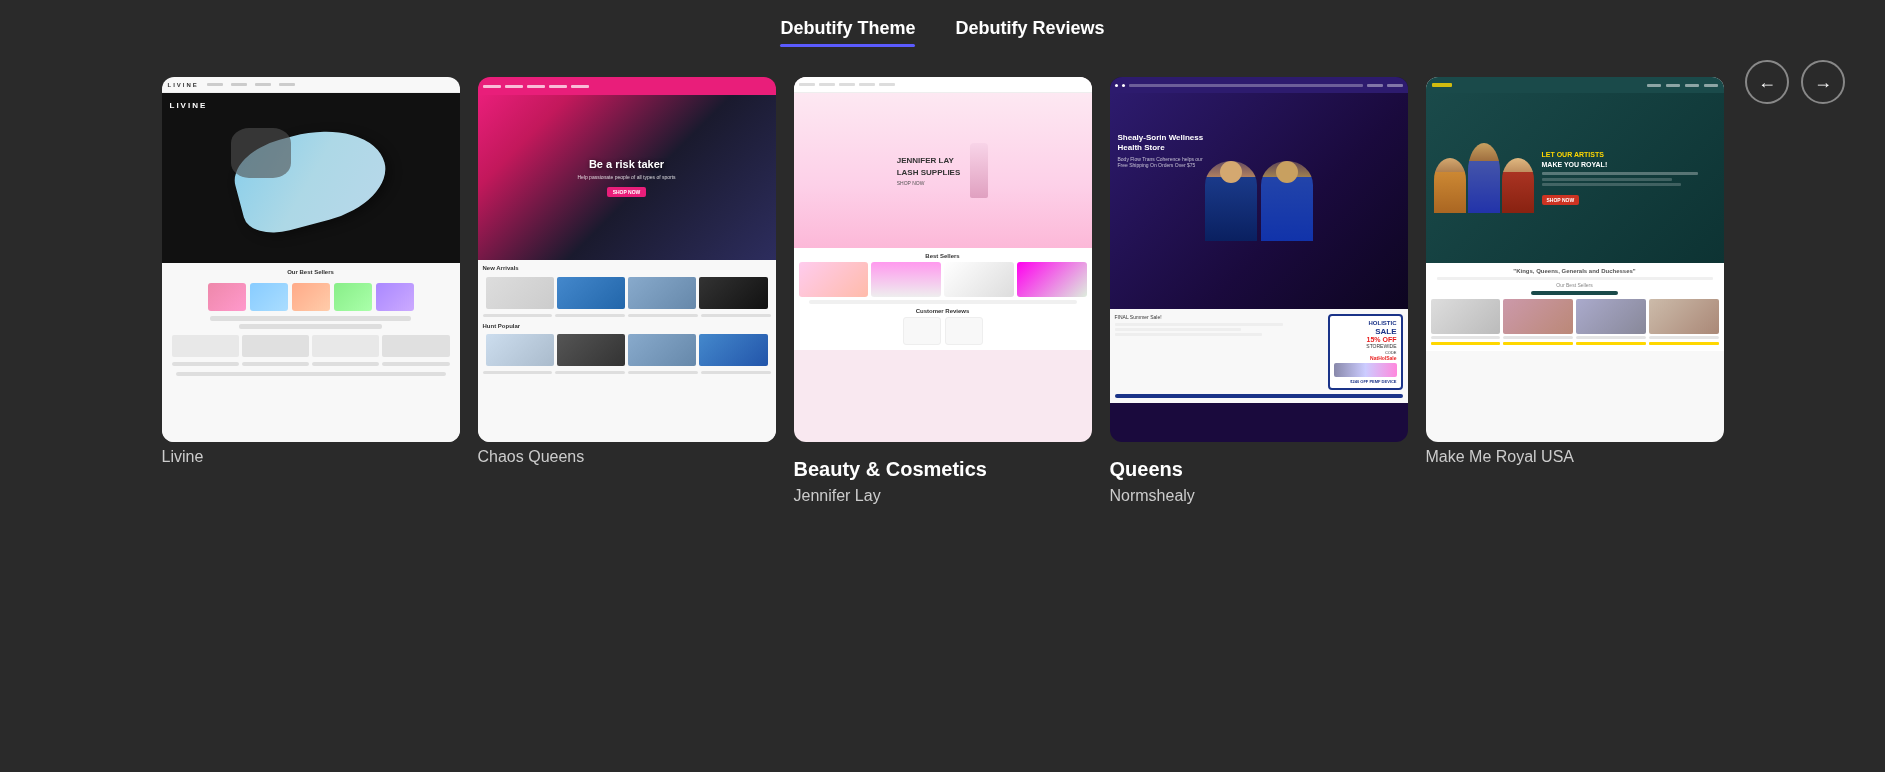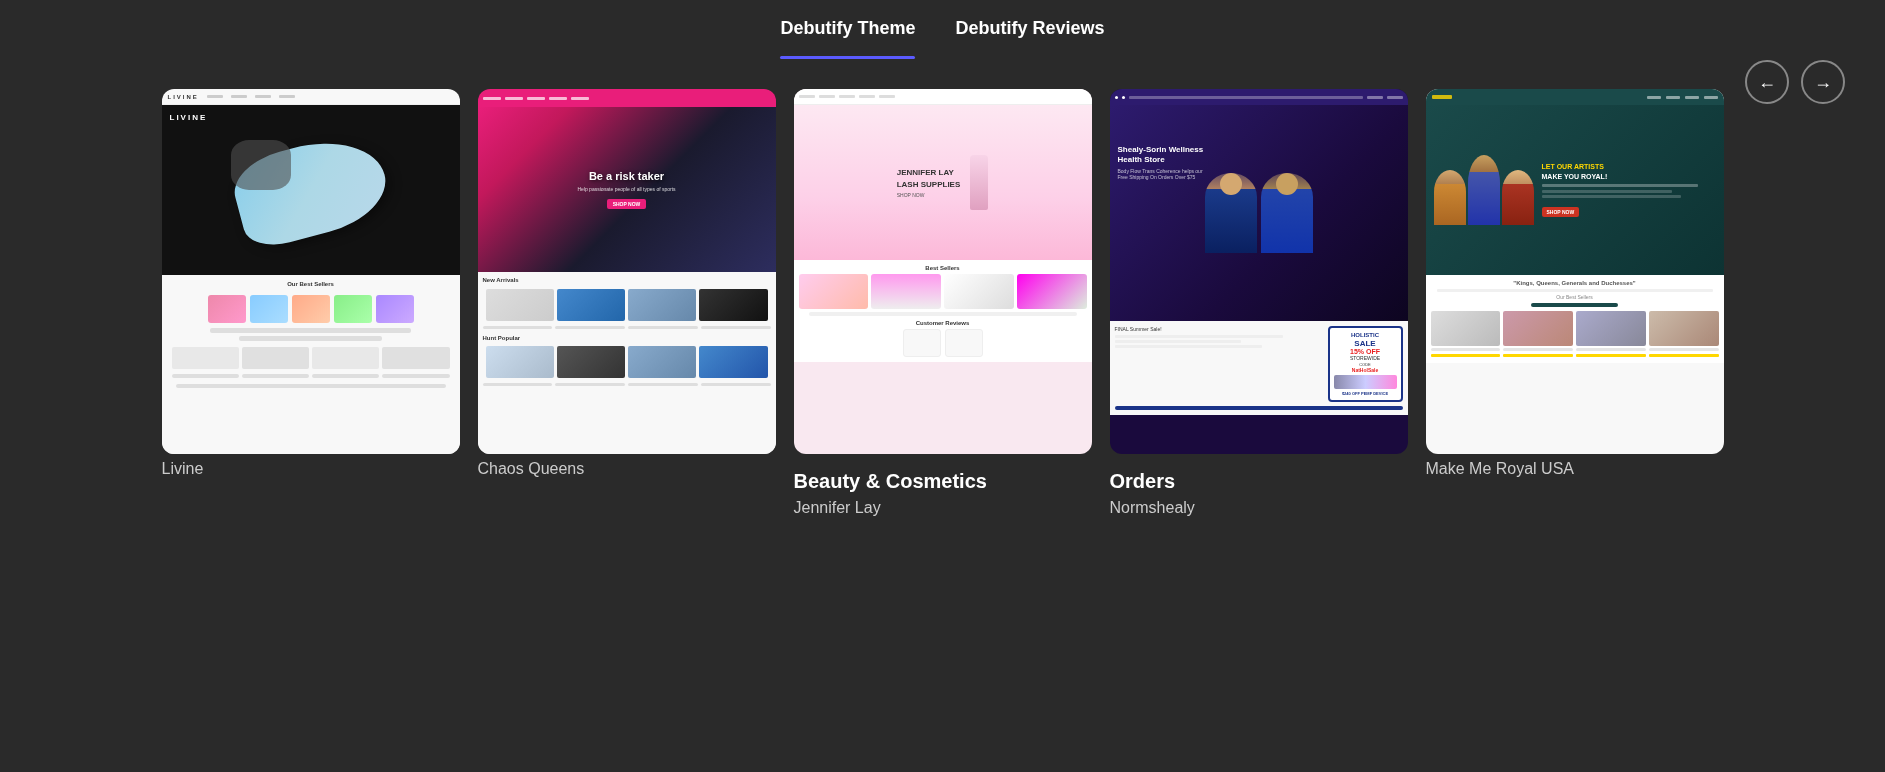--- a/index.html
+++ b/index.html
@@ -27,21 +27,21 @@
       align-items: center;
       gap: 40px;
       padding: 18px 0 0 0;
     }
 
     .tab-item {
       font-size: 18px;
       font-weight: 700;
       color: #fff;
       cursor: pointer;
-      padding-bottom: 20px;
+      padding-bottom: 8px;
       position: relative;
       text-decoration: none;
     }
 
     .tab-item.active::after {
       content: '';
       position: absolute;
       bottom: 0;
       left: 0;
       right: 0;
@@ -428,35 +428,35 @@
           </div>
         </div>
         <div style="background:#f8f8f8;flex:1;padding:5px;position:relative;">
           <div style="display:flex;gap:3px;">
             <div style="flex:1;">
               <div style="font-size:5px;color:#333;line-height:1.4;">FINAL Summer Sale!</div>
               <div style="height:3px;background:#eee;border-radius:1px;margin:2px 0;width:80%;"></div>
               <div style="height:3px;background:#eee;border-radius:1px;margin:2px 0;width:60%;"></div>
               <div style="height:3px;background:#eee;border-radius:1px;margin:2px 0;width:70%;"></div>
             </div>
-            <div style="width:75px;background:#fff;border:2px solid #1a3388;border-radius:4px;padding:4px;text-align:center;flex-shrink:0;">
+            <div style="width:75px;background:#fff;border:2px solid #1a3388;border-radius:4px;padding:4px;text-align:right;flex-shrink:0;">
               <div style="font-size:6px;font-weight:bold;color:#1a3388;line-height:1.2;">HOLISTIC</div>
               <div style="font-size:8px;font-weight:900;color:#1a3388;">SALE</div>
               <div style="font-size:7px;font-weight:900;color:#e91e1e;">15% OFF</div>
               <div style="font-size:5px;color:#333;">STOREWIDE</div>
               <div style="font-size:4px;color:#333;margin-top:1px;">CODE</div>
               <div style="font-size:5px;font-weight:bold;color:#e91e1e;">NatHolSale</div>
               <div style="height:14px;background:linear-gradient(90deg,#88a,#ccf,#f8d);border-radius:2px;margin-top:2px;"></div>
               <div style="font-size:4px;color:#1a3388;font-weight:bold;margin-top:2px;">$240 OFF PEMF DEVICE</div>
             </div>
           </div>
           <div style="margin-top:4px;height:4px;background:#1a3388;border-radius:2px;"></div>
         </div>
       </div>
-      <div class="card-category">Orders</div>
+      <div class="card-category">Queens</div>
       <div class="card-name">Normshealy</div>
     </div>
 
     <div class="card">
       <div class="card-thumbnail thumb-art" style="background:#f8f8f8;">
         <div style="height:16px;background:#1a4a4a;display:flex;align-items:center;padding:0 6px;gap:5px;">
           <div style="width:20px;height:4px;background:rgba(255,215,0,0.8);border-radius:1px;"></div>
           <div style="flex:1;"></div>
           <div style="width:14px;height:3px;background:rgba(255,255,255,0.5);border-radius:1px;"></div>
           <div style="width:14px;height:3px;background:rgba(255,255,255,0.5);border-radius:1px;"></div>

